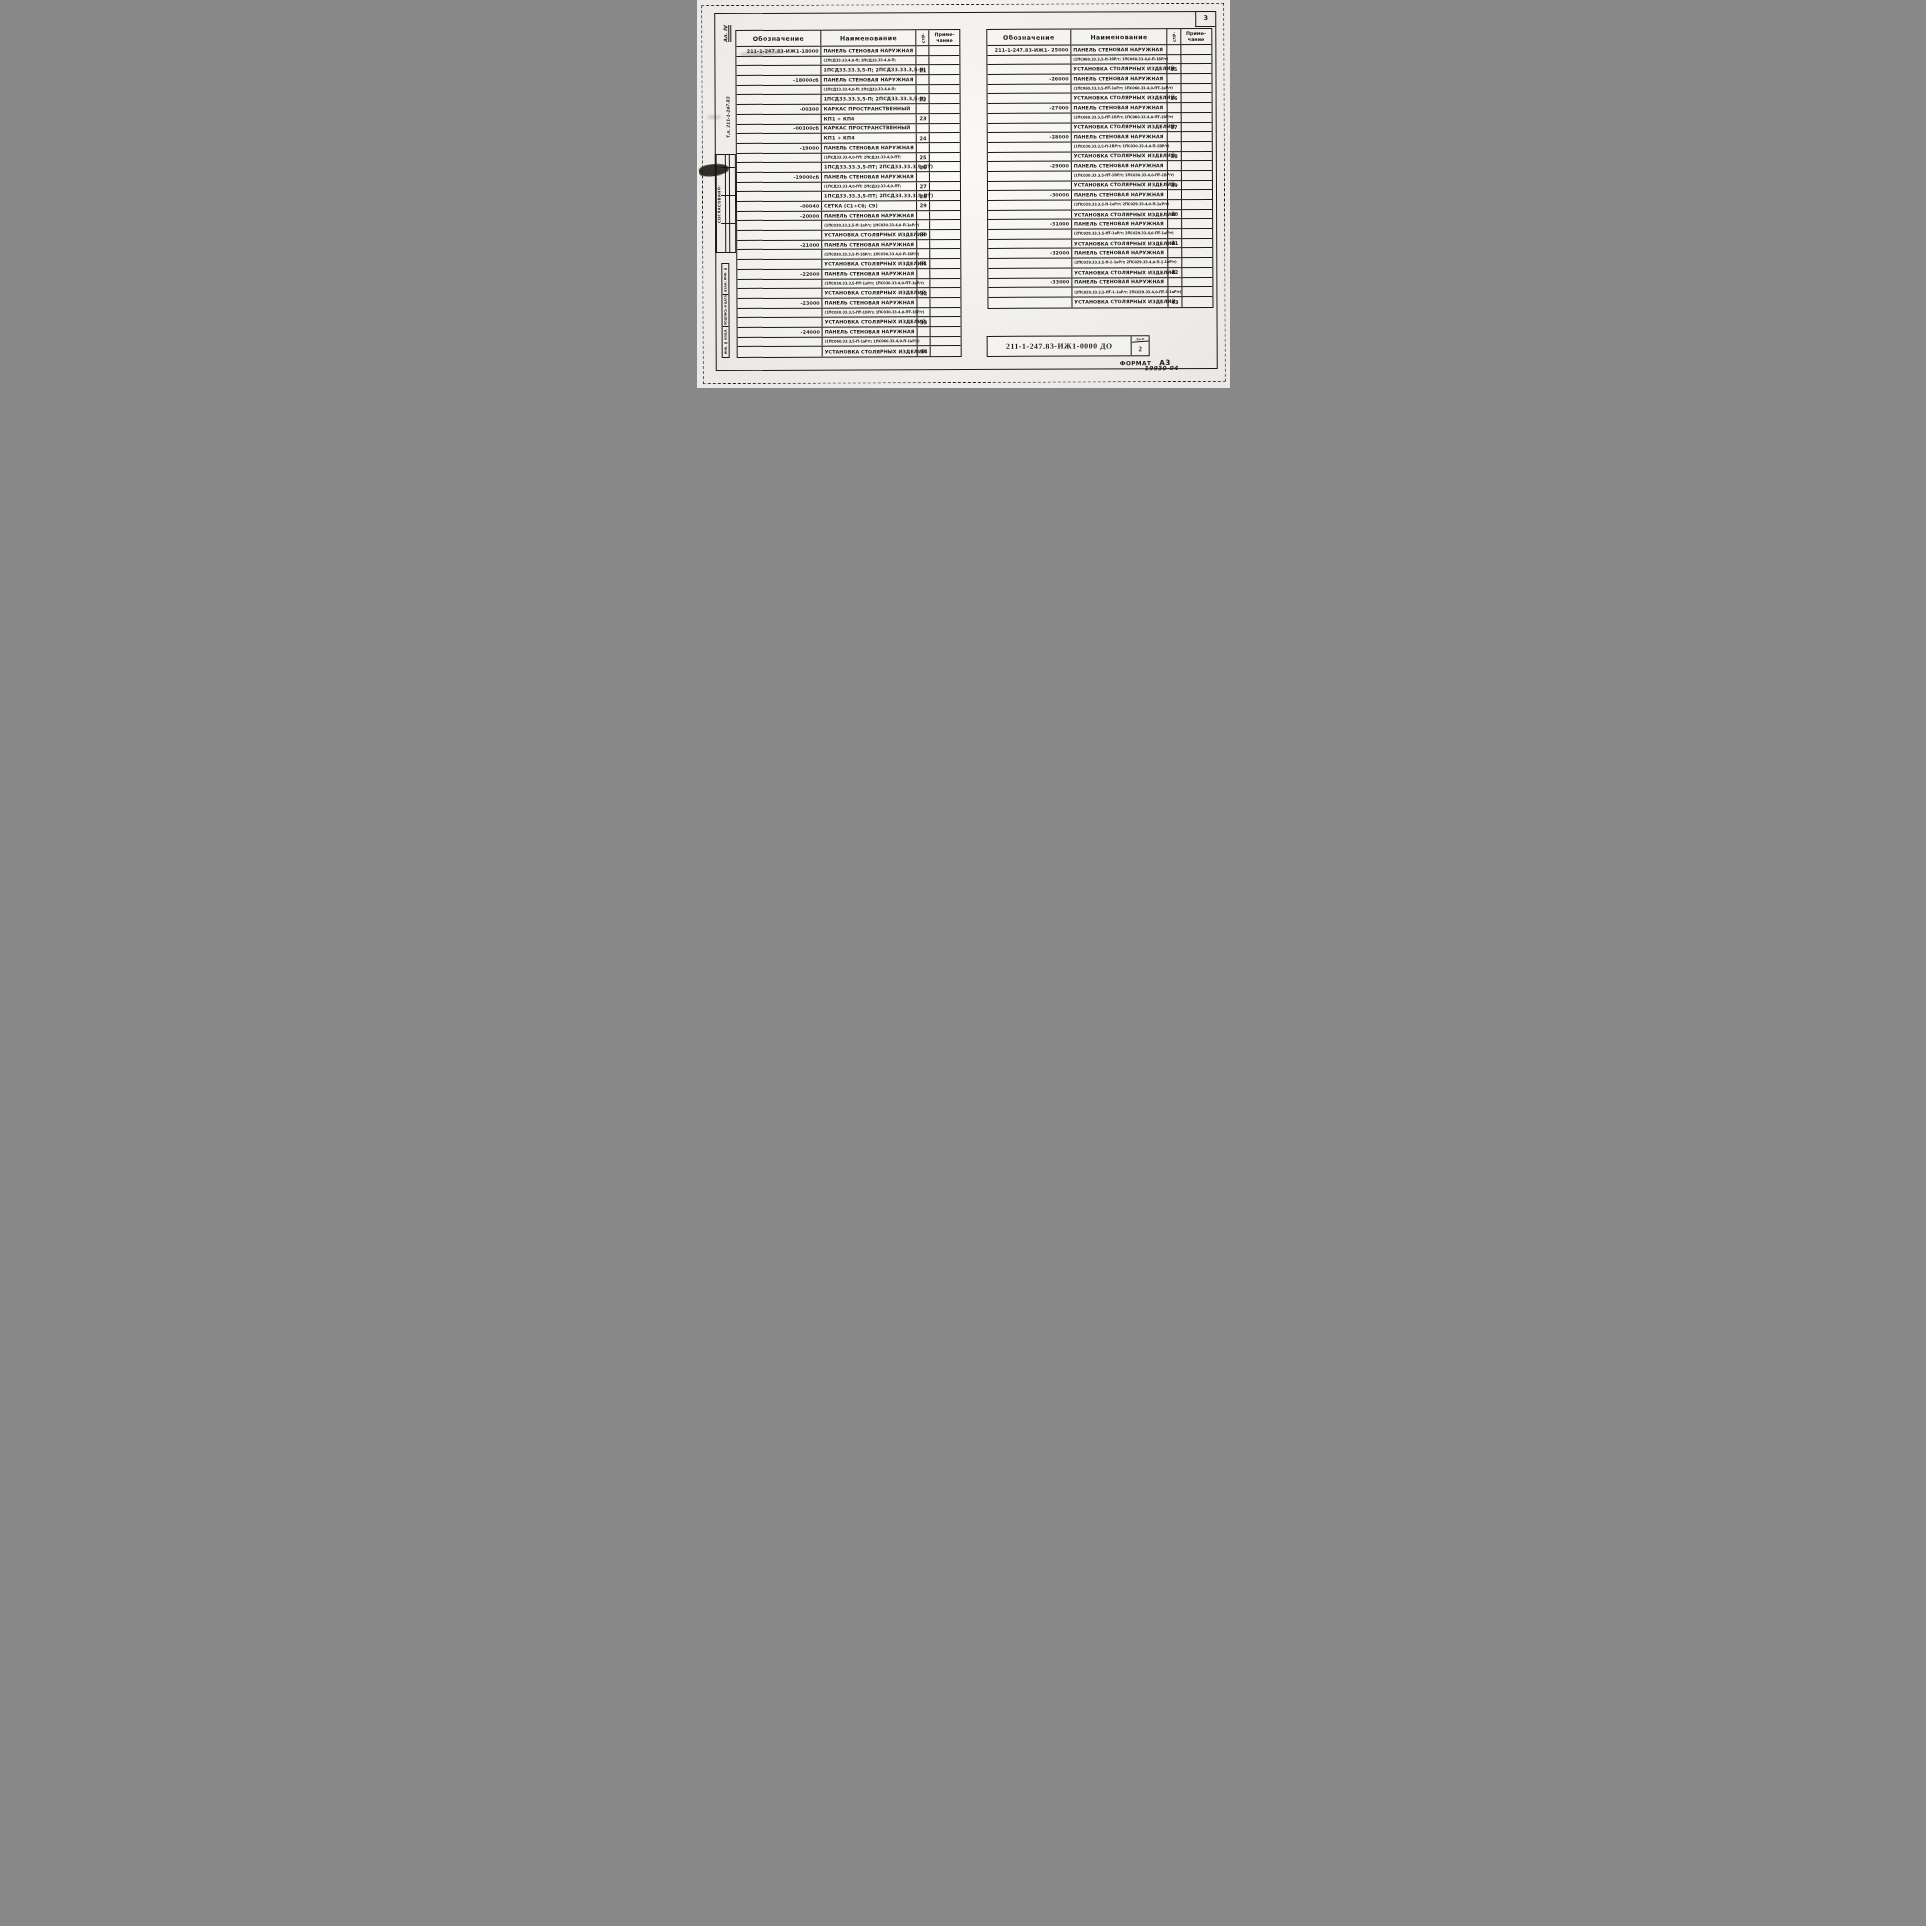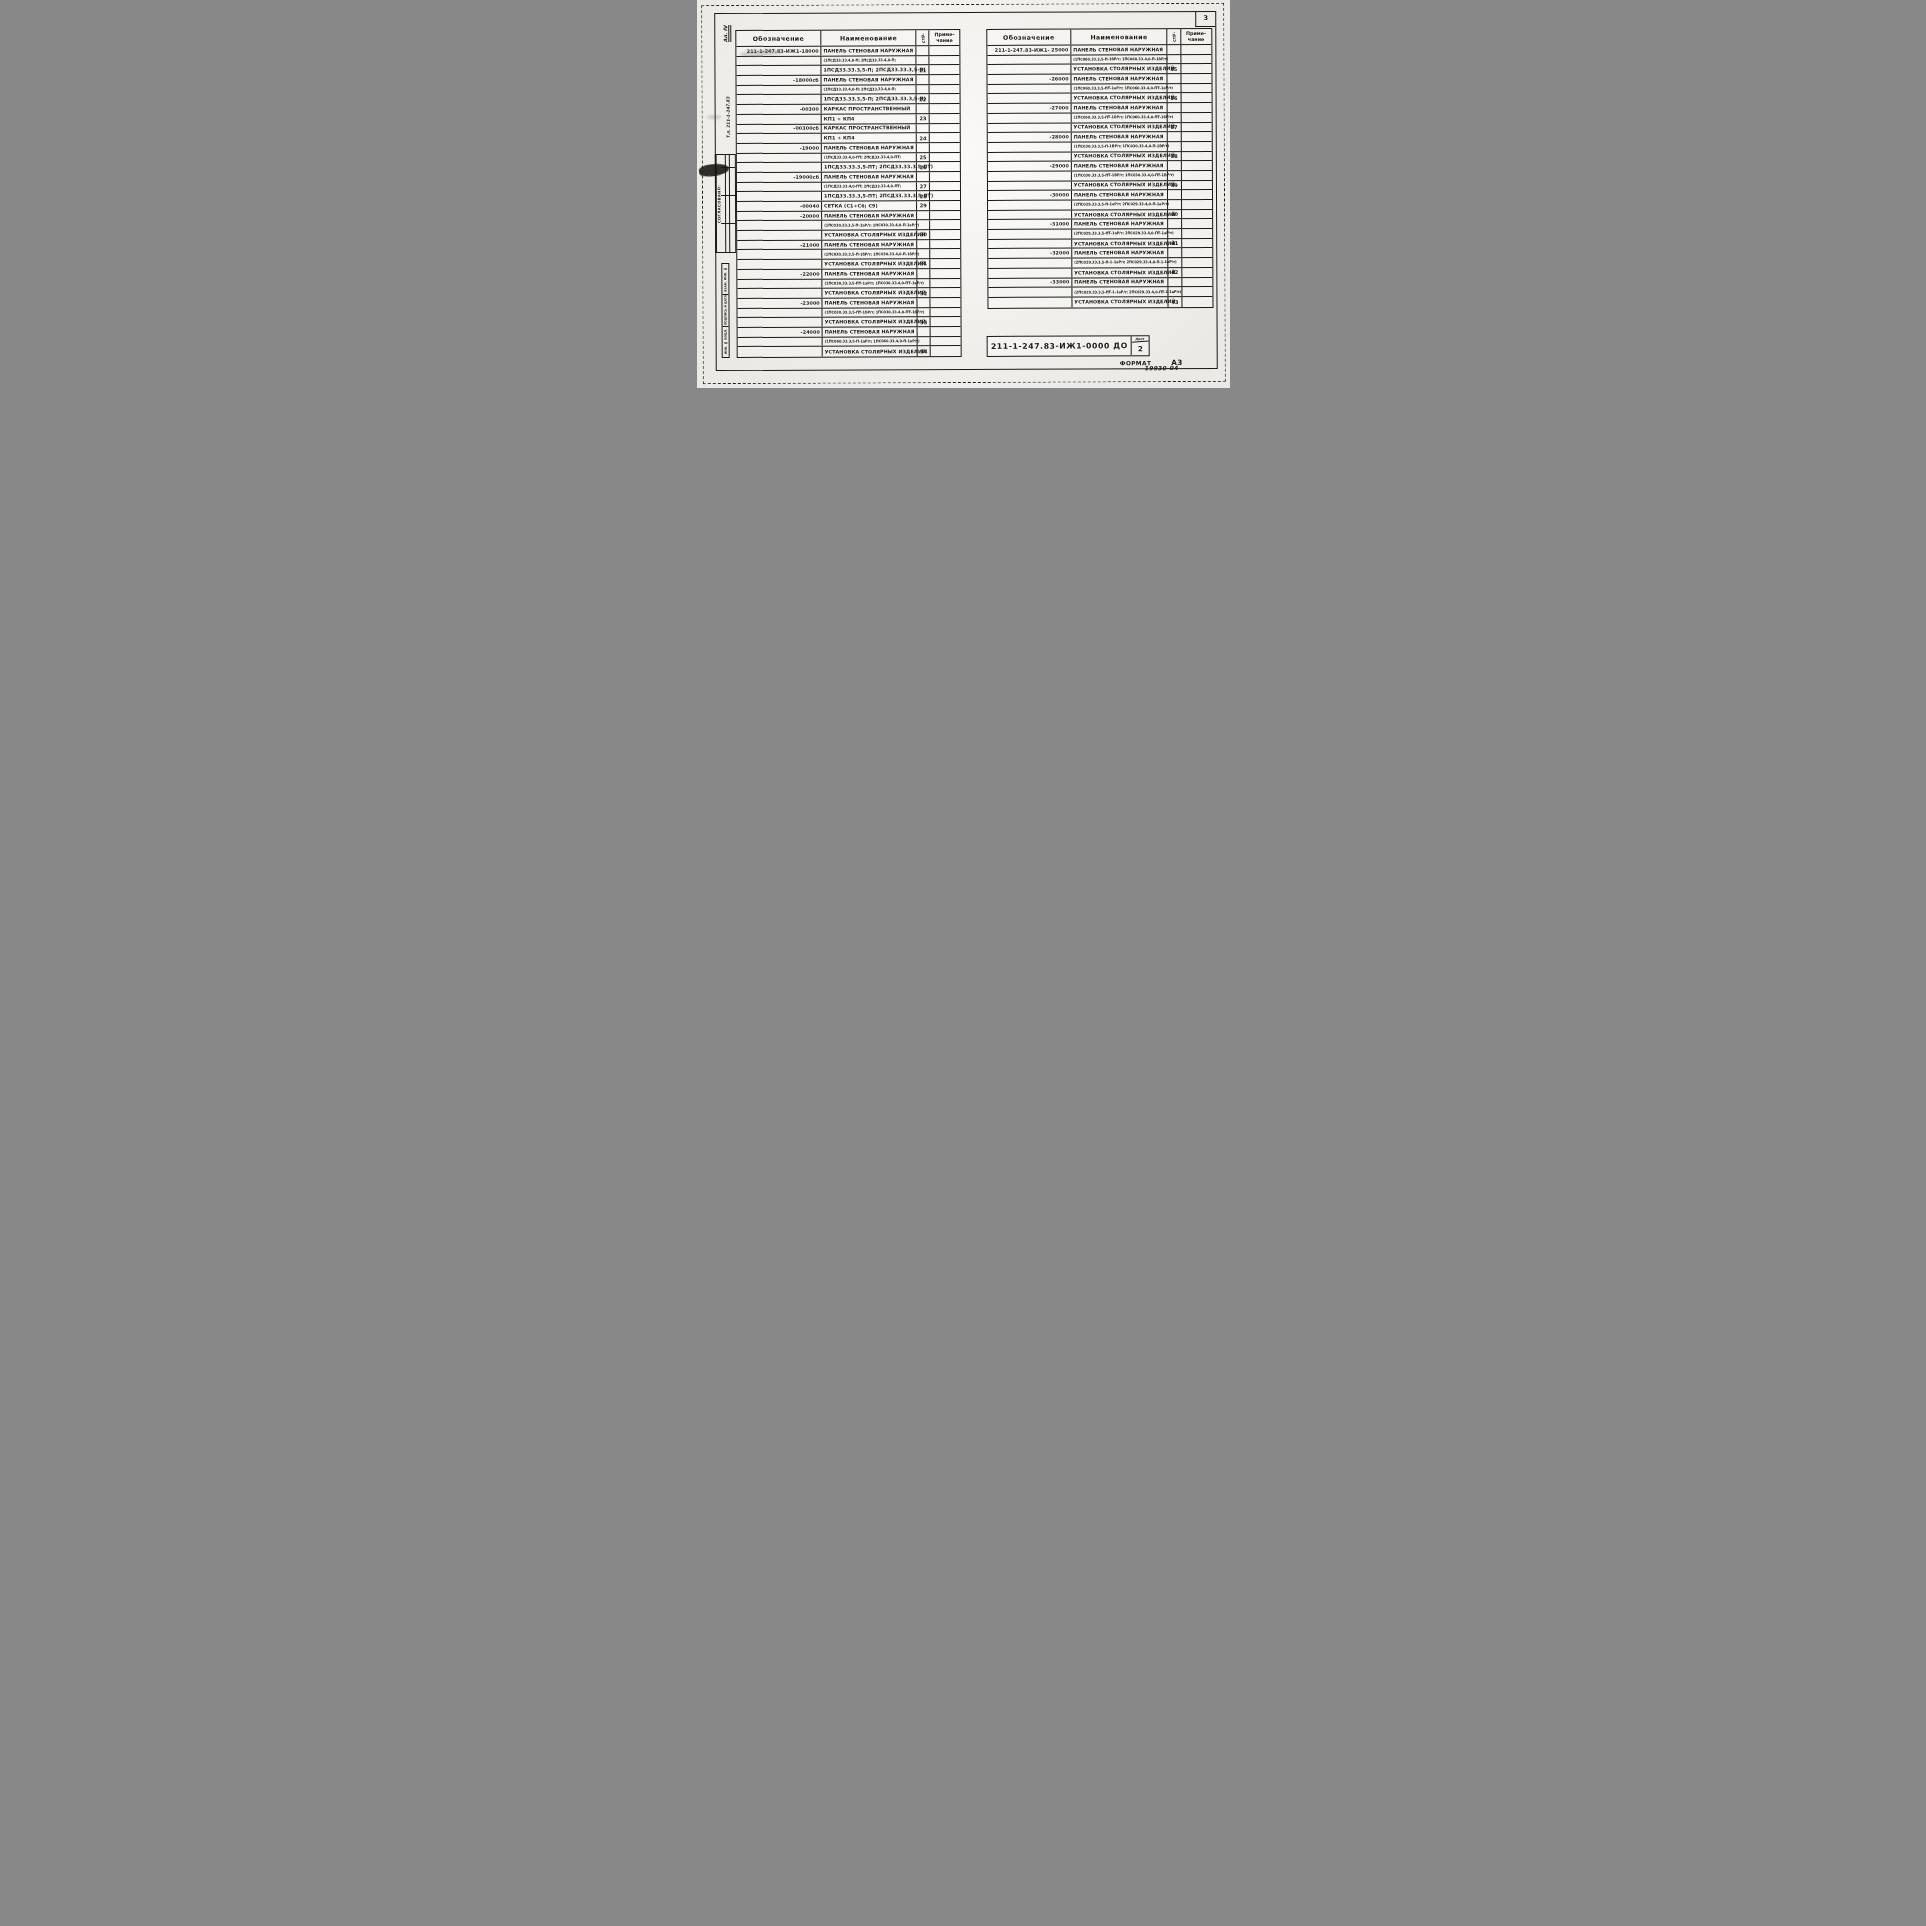--- a/index.html
+++ b/index.html
@@ -88,39 +88,39 @@
   .trow.sub .cell.n { font-size:3.6px; letter-spacing:-0.1px; }
   .head .cell { justify-content:center; font-weight:700; }
   .head .cell.d, .head .cell.n { font-size:6.2px; padding:0; letter-spacing:0.4px; }
   .head .cell.p { padding:0; }
   .head .cell.p span { writing-mode:vertical-rl; transform:rotate(172deg); font-size:4.4px; font-weight:700; }
   .head .cell.note { font-size:4.8px; white-space:pre-line; text-align:center; line-height:1.15; justify-content:center; }
 
   
   .title-block {
     position:absolute; left:289px; top:336px; width:163px; height:21px;
-    border:1.3px solid #1c1915; display:flex; background:rgba(255,255,255,.3);
+    border:1.3px solid #1c1915; display:flex; background:rgba(255,255,255,.3);font-family:Liberation Serif, serif;
   }
   .doc-number {
     flex:1; display:flex; align-items:center; justify-content:center;
     font-size:7.7px; font-weight:700; letter-spacing:0.6px; white-space:nowrap;
   }
   .list-col { width:17.7px; border-left:1.2px solid #1c1915; display:flex; flex-direction:column; }
   .list-label {
     height:6.2px; border-bottom:1px solid #1c1915;
     display:flex; align-items:center; justify-content:center;
     font-size:3.5px; font-weight:700; font-style:italic; transform:rotate(-4deg);
   }
   .list-num { flex:1; display:flex; align-items:center; justify-content:center; font-size:7px; font-weight:700; }
 
   .format-note {
     position:absolute; left:422px; top:359px; font-weight:700; font-size:5.8px;
     letter-spacing:0.4px; white-space:nowrap;
   }
-  .format-note .fmt-val { font-size:7.3px; margin-left:20px; }
+  .format-note .fmt-val { font-size:7.3px; margin-left:8px; }
   .order-number {
     position:absolute; left:447px; top:366px;
     font-style:italic; font-weight:700; font-size:5.8px; letter-spacing:0.4px;
   }
 
   
   .blot {
     position:absolute; left:2.3px; top:163px; width:30px; height:11.6px;
     background:#17130e; border-radius:42% 58% 55% 45%;
     transform:rotate(-7deg); opacity:.88; filter:blur(0.4px);

